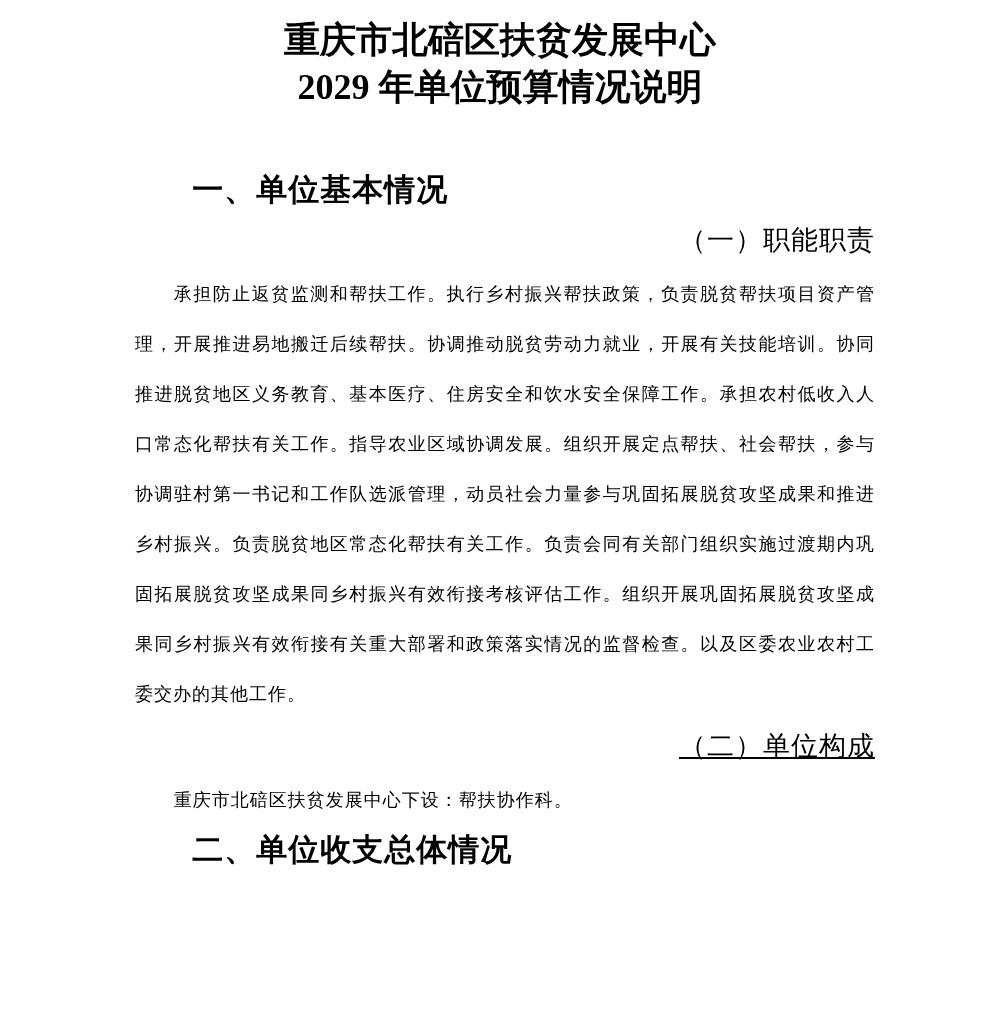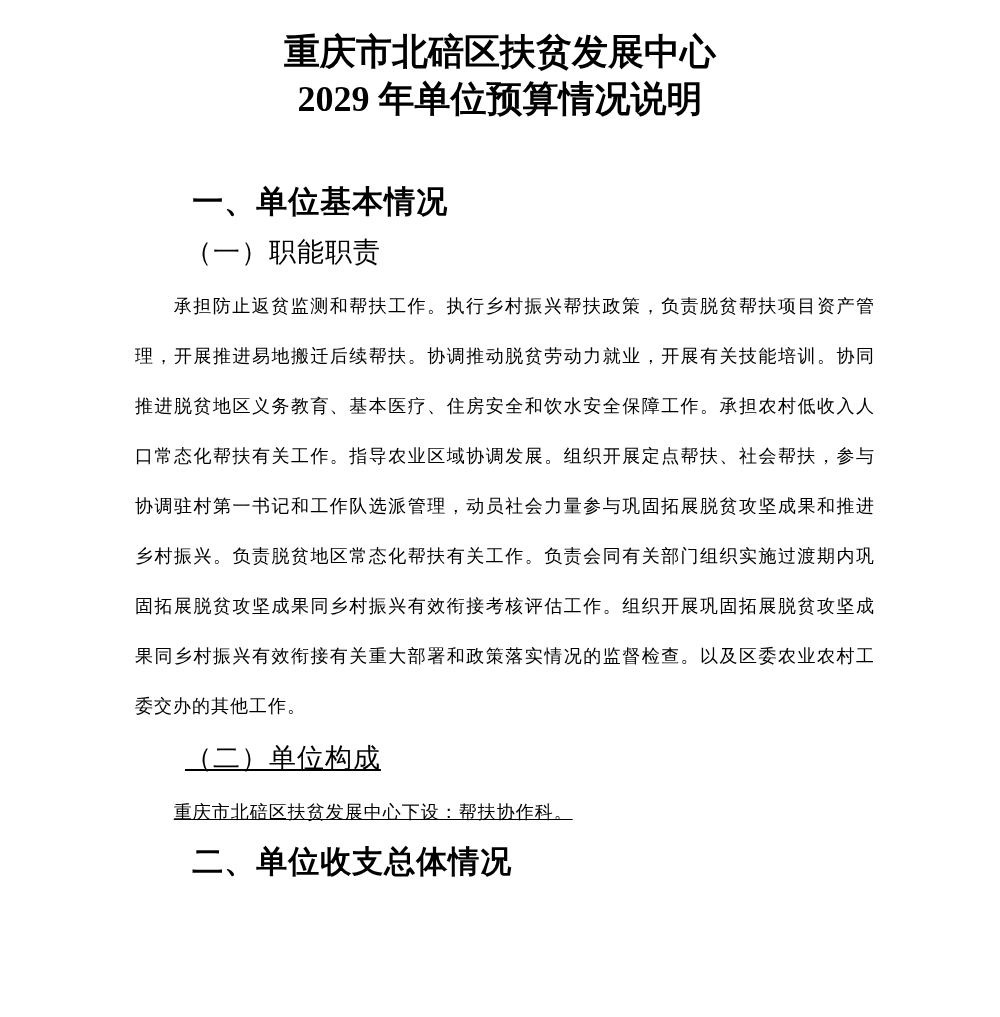--- a/index.html
+++ b/index.html
@@ -11,21 +11,21 @@
     position: relative;
     width: 1000px;
     height: 1017px;
     background: #ffffff;
     color: #000000;
     overflow: hidden;
     font-family: "Liberation Serif", "DejaVu Serif", serif;
   }
   .doc-title {
     padding-top: 13px;
-    margin: 16px;
+    margin: 4px;
     text-align: center;
     font-family: "Liberation Serif", "DejaVu Serif", serif;
     font-weight: bold;
     font-size: 36px;
     line-height: 47px;
   }
   .content {
     margin: 54px 125px 0 135px; 
   }
   .h-section {
@@ -38,40 +38,40 @@
     letter-spacing: 1px;
   }
   .h-sub {
     margin: 0;
     font-family: "Liberation Serif", "DejaVu Serif", serif;
     font-weight: normal;
     font-size: 27px;
     line-height: 50px;
     text-indent: 1.85em;
     letter-spacing: 1px;
+    text-align: right;
   }
   .body-par {
     margin: 4px 0 0 0;
     font-family: "Liberation Serif", "DejaVu Serif", serif;
     font-size: 18px;
     line-height: 50px;
     text-indent: 2.15em;
     text-align: justify;
     text-align-last: left;
     text-justify: inter-character;
     letter-spacing: 1px;
     line-break: strict;
   }
   .h-sub.second {
     margin-top: 2px;
     text-decoration: underline;
   }
   .body-par.single {
     text-align: left;
-    text-decoration: underline;
   }
 </style>
 </head>
 <body>
 
 <div class="page">
 
   <h1 class="doc-title">
     <span>重庆市北碚区扶贫发展中心</span><br>
     <span>2029 年单位预算情况说明</span>

